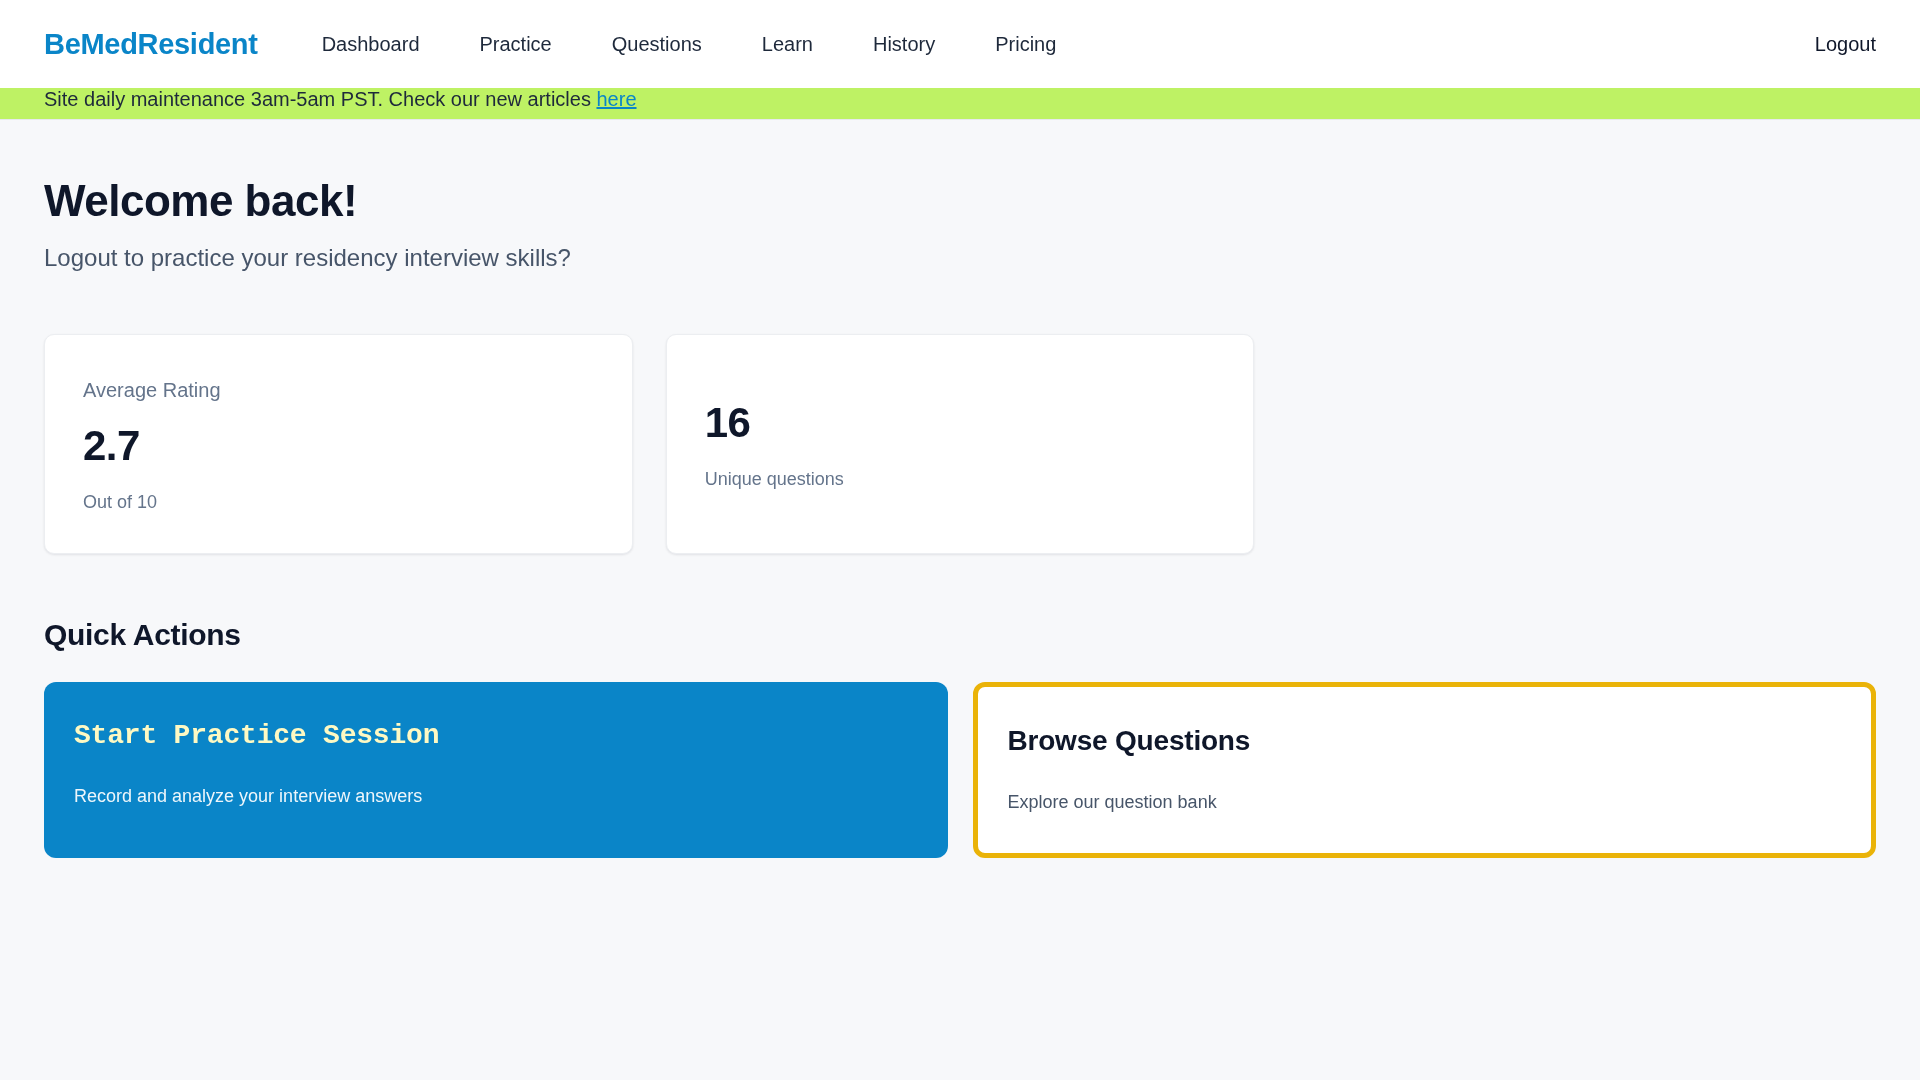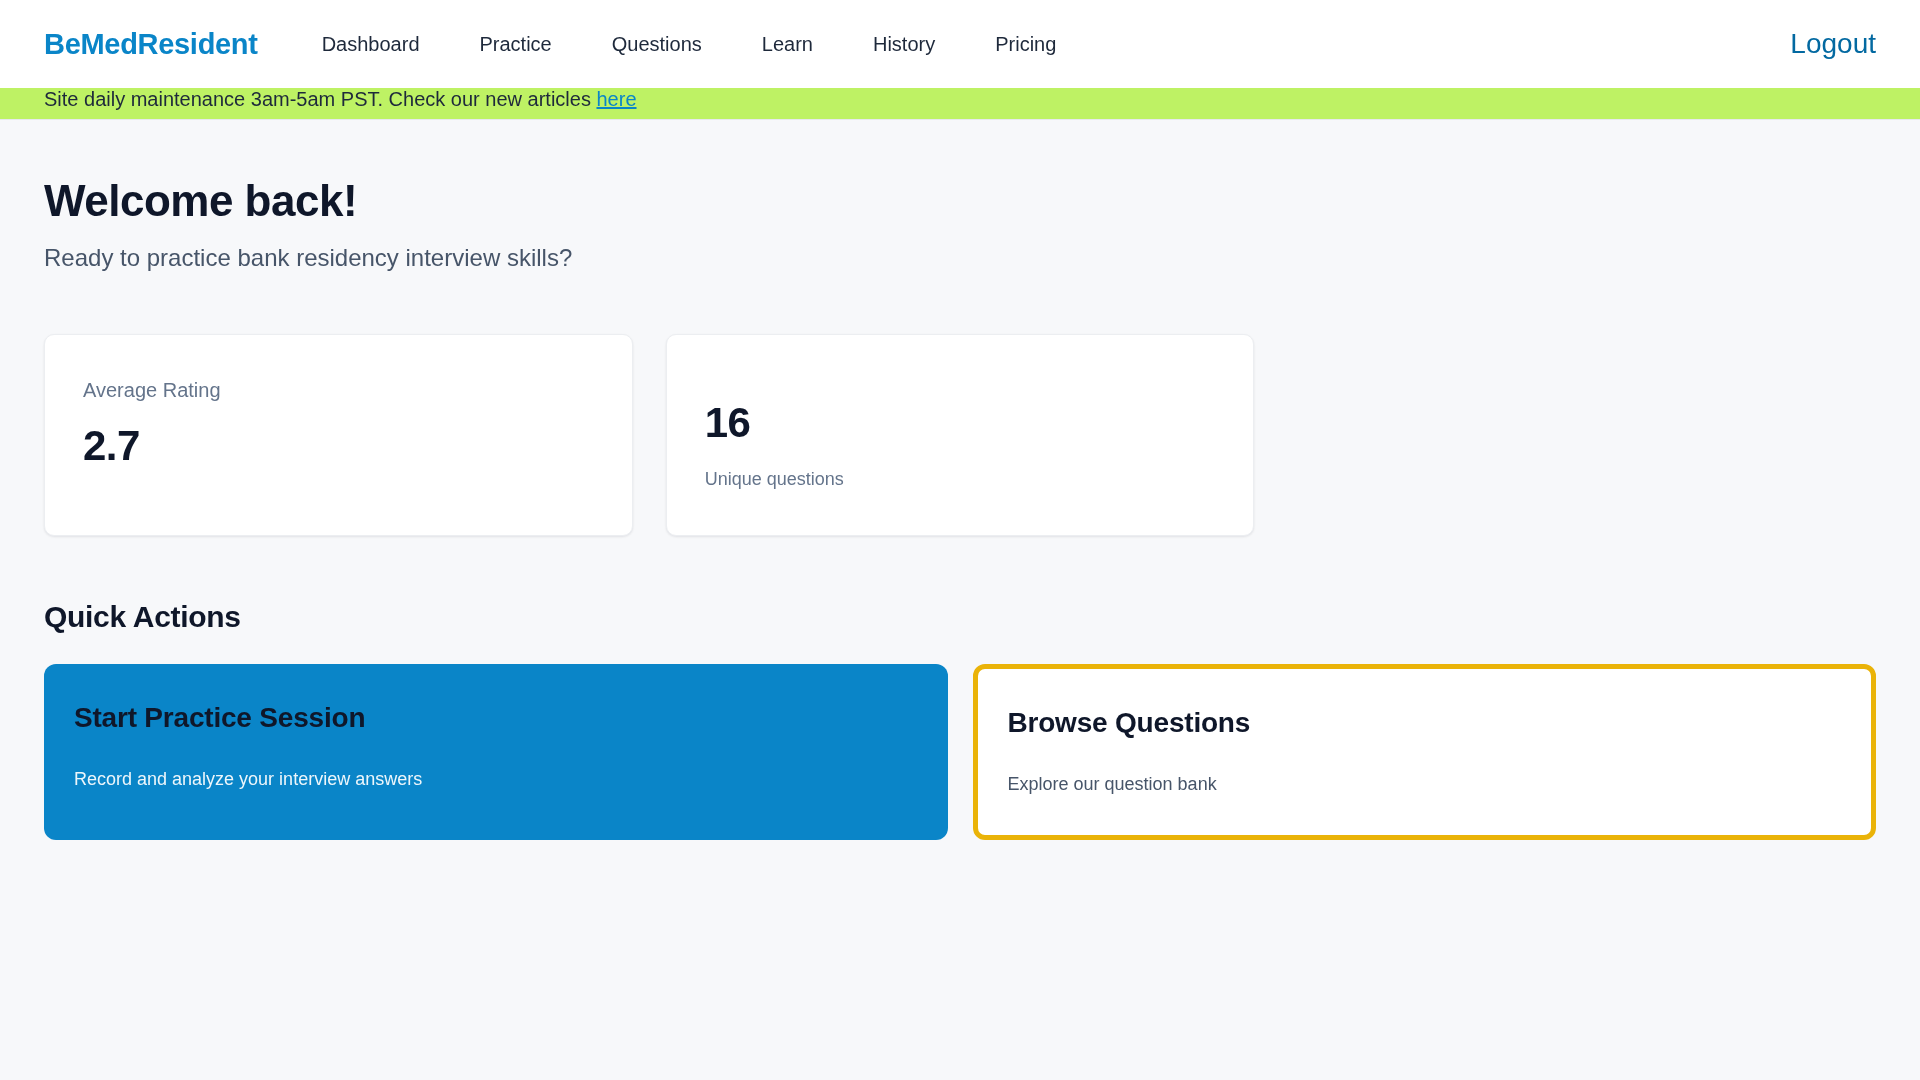--- a/index.html
+++ b/index.html
@@ -31,22 +31,22 @@
     gap: 60px;
   }
   .nav-item {
     font-size: 20px;
     color: #1e293b;
     cursor: pointer;
     text-decoration: none;
   }
   .logout {
     margin-left: auto;
-    font-size: 28px;
-    color: #0369a1;
+    font-size: 20px;
+    color: #0f172a;
     cursor: pointer;
   }
   
   .notice {
     background: #bef264;
     padding: 0 44px 8px 44px;
     border-bottom: 1px solid #e7e9ec;
     font-size: 20px;
     color: #1e293b;
   }
@@ -131,21 +131,21 @@
   }
   .action-title {
     font-size: 28px;
     font-weight: 700;
     letter-spacing: -0.2px;
   }
   .action-sub {
     font-size: 18px;
     margin-top: 35px;
   }
-  .primary .action-title { color: #0f172a; }
+  .primary .action-title { color: #fef9c3; font-family: Liberation Mono, monospace; }
   .primary .action-sub { color: rgba(255, 255, 255, 0.93); }
   .secondary .action-title { color: #0f172a; }
   .secondary .action-sub { color: #475569; }
 </style>
 </head>
 <body>
 
 <header class="topbar">
   <div class="brand">BeMedResident</div>
   <nav class="nav">
@@ -158,26 +158,27 @@
   </nav>
   <div class="logout">Logout</div>
 </header>
 
 <div class="notice">
   <span>Site daily maintenance 3am-5am PST. Check our new articles </span><a>here</a>
 </div>
 
 <main class="main">
   <h1 class="welcome-title">Welcome back!</h1>
-  <p class="welcome-subtitle">Ready to practice bank residency interview skills?</p>
+  <p class="welcome-subtitle">Logout to practice your residency interview skills?</p>
 
   <section class="stats-grid">
     <div class="stat-card">
       <div class="stat-label">Average Rating</div>
       <div class="stat-value">2.7</div>
+      <div class="stat-sub">Out of 10</div>
     </div>
     <div class="stat-card">
       <div class="stat-value">16</div>
       <div class="stat-sub">Unique questions</div>
     </div>
   </section>
 
   <h2 class="section-title">Quick Actions</h2>
 
   <section class="actions-grid">

